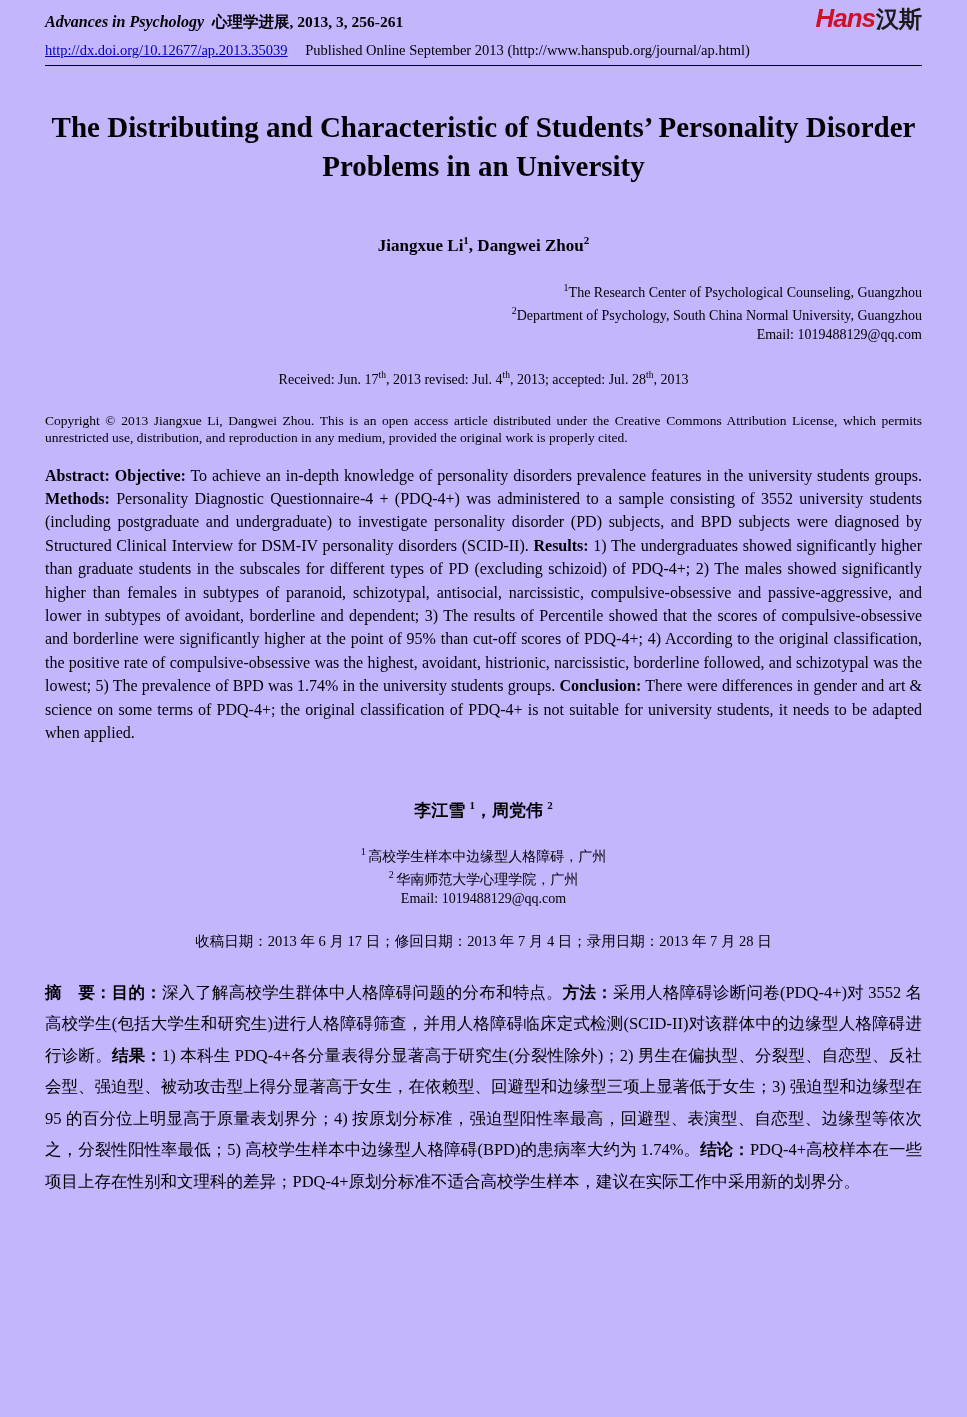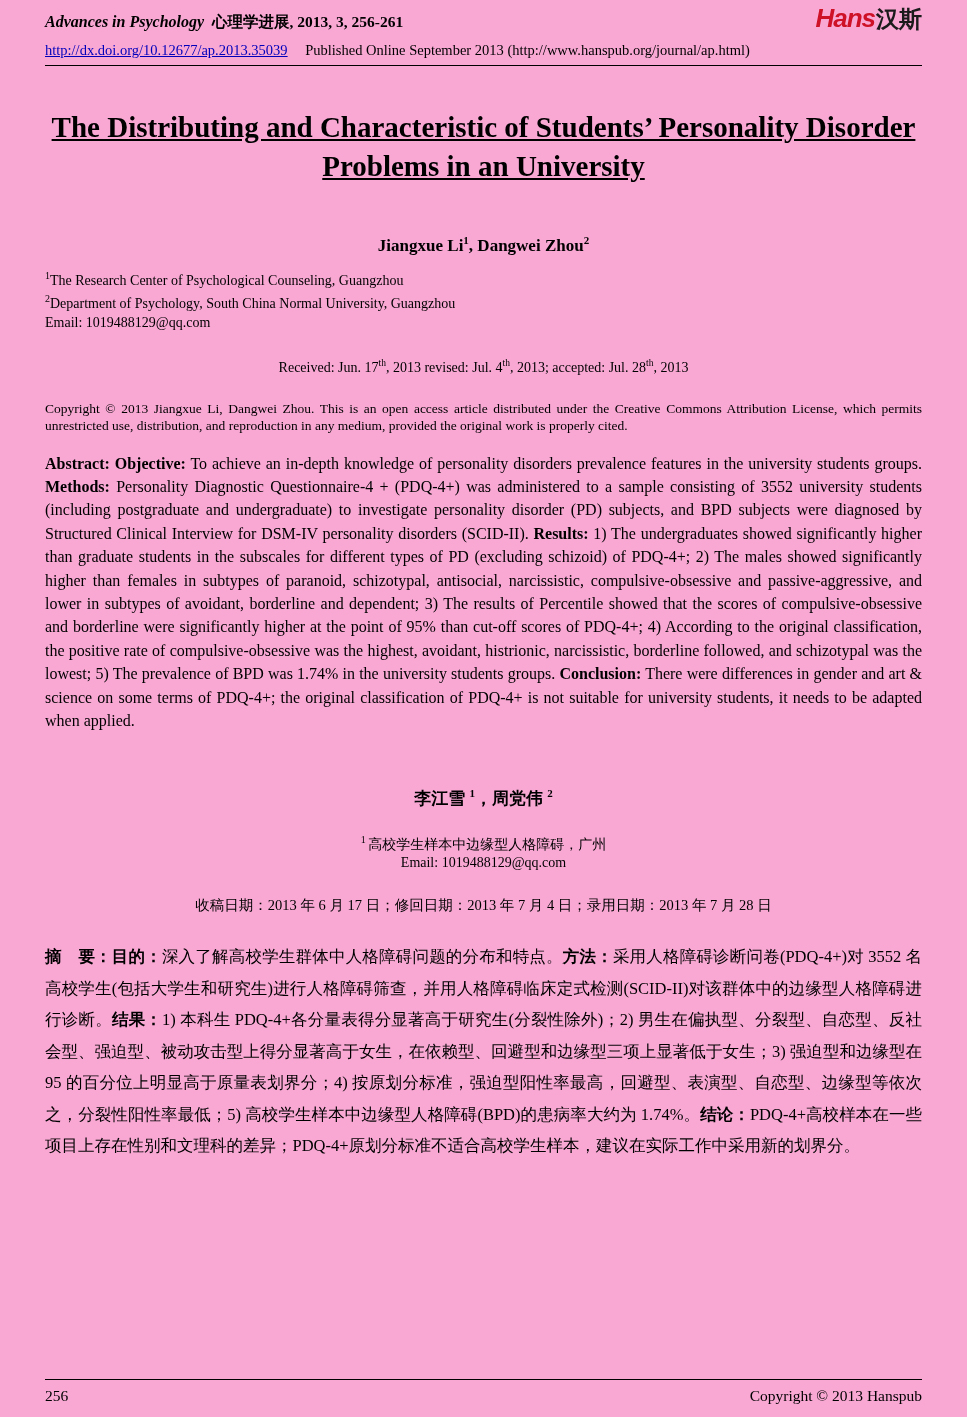--- a/index.html
+++ b/index.html
@@ -3,21 +3,21 @@
 <meta charset="utf-8">
 <style>
   * { margin: 0; padding: 0; box-sizing: border-box; }
   html, body { background: #ffffff; }
   body { width: 967px; }
 
   .page {
     width: 967px;
     min-height: 1417px;
     padding: 8px 45px 12px 45px;
-    background: #f9a8d4;
+    background: #c4b5fd;
     color: #000000;
     display: flex;
     flex-direction: column;
     font-family: "Liberation Serif", "DejaVu Serif", serif;
   }
 
   
   .header { border-bottom: 1px solid #000; padding-bottom: 6px; }
   .header-top { display: flex; justify-content: space-between; align-items: flex-start; }
   .journal-line { padding-top: 4px; }
@@ -31,25 +31,24 @@
   .doi-link { color: #0000bb; text-decoration: underline; cursor: pointer; }
   .published { margin-left: 14px; }
 
   
   .title {
     margin-top: 42px;
     text-align: center;
     font-size: 29px;
     line-height: 39px;
     font-weight: bold;
-    text-decoration: underline;
   }
   .authors { margin-top: 48px; text-align: center; font-size: 17px; font-weight: bold; }
   .authors sup { font-size: 11px; font-weight: bold; }
-  .affiliations { margin-top: 10px; text-align: left; font-size: 14px; line-height: 19px; }
+  .affiliations { margin-top: 22px; text-align: right; font-size: 14px; line-height: 19px; }
   .affiliations sup { font-size: 10px; }
   .received { margin-top: 26px; text-align: center; font-size: 14px; }
   .received sup { font-size: 9.5px; }
   .copyright-note {
     margin-top: 24px;
     font-size: 13.5px;
     line-height: 17.5px;
     text-align: justify;
   }
   .abstract {
@@ -128,27 +127,24 @@
     <p class="copyright-note">Copyright © 2013 Jiangxue Li, Dangwei Zhou. This is an open access article distributed under the Creative Commons Attribution License, which permits unrestricted use, distribution, and reproduction in any medium, provided the original work is properly cited.</p>
 
     <p class="abstract"><b>Abstract: Objective:</b><span> To achieve an in-depth knowledge of personality disorders prevalence features in the university students groups. </span><b>Methods:</b><span> Personality Diagnostic Questionnaire-4 + (PDQ-4+) was administered to a sample consisting of 3552 university students (including postgraduate and undergraduate) to investigate personality disorder (PD) subjects, and BPD subjects were diagnosed by Structured Clinical Interview for DSM-IV personality disorders (SCID-II). </span><b>Results:</b><span> 1) The undergraduates showed significantly higher than graduate students in the subscales for different types of PD (excluding schizoid) of PDQ-4+; 2) The males showed significantly higher than females in subtypes of paranoid, schizotypal, antisocial, narcissistic, compulsive-obsessive and passive-aggressive, and lower in subtypes of avoidant, borderline and dependent; 3) The results of Percentile showed that the scores of compulsive-obsessive and borderline were significantly higher at the point of 95% than cut-off scores of PDQ-4+; 4) According to the original classification, the positive rate of compulsive-obsessive was the highest, avoidant, histrionic, narcissistic, borderline followed, and schizotypal was the lowest; 5) The prevalence of BPD was 1.74% in the university students groups. </span><b>Conclusion:</b><span> There were differences in gender and art &amp; science on some terms of PDQ-4+; the original classification of PDQ-4+ is not suitable for university students, it needs to be adapted when applied.</span></p>
 
 
 
     <p class="cn-authors"><span>李江雪 </span><sup>1</sup><span>，周党伟 </span><sup>2</sup></p>
 
     <div class="cn-affiliations">
       <p><sup>1 </sup><span>高校学生样本中边缘型人格障碍，广州</span></p>
+      <p><sup>2 </sup><span>华南师范大学心理学院，广州</span></p>
       <p>Email: 1019488129@qq.com</p>
     </div>
 
     <p class="cn-received">收稿日期：2013 年 6 月 17 日；修回日期：2013 年 7 月 4 日；录用日期：2013 年 7 月 28 日</p>
 
     <p class="cn-abstract"><b>摘　要：目的：</b><span>深入了解高校学生群体中人格障碍问题的分布和特点。</span><b>方法：</b><span>采用人格障碍诊断问卷(PDQ-4+)对 3552 名高校学生(包括大学生和研究生)进行人格障碍筛查，并用人格障碍临床定式检测(SCID-II)对该群体中的边缘型人格障碍进行诊断。</span><b>结果：</b><span>1) 本科生 PDQ-4+各分量表得分显著高于研究生(分裂性除外)；2) 男生在偏执型、分裂型、自恋型、反社会型、强迫型、被动攻击型上得分显著高于女生，在依赖型、回避型和边缘型三项上显著低于女生；3) 强迫型和边缘型在 95 的百分位上明显高于原量表划界分；4) 按原划分标准，强迫型阳性率最高，回避型、表演型、自恋型、边缘型等依次之，分裂性阳性率最低；5) 高校学生样本中边缘型人格障碍(BPD)的患病率大约为 1.74%。</span><b>结论：</b><span>PDQ-4+高校样本在一些项目上存在性别和文理科的差异；PDQ-4+原划分标准不适合高校学生样本，建议在实际工作中采用新的划界分。</span></p>
 
   </main>
 
-  <footer class="footer">
-    <span>256</span>
-    <span>Copyright © 2013 Hanspub</span>
-  </footer>
 
 </div>
 
 </body></html>

